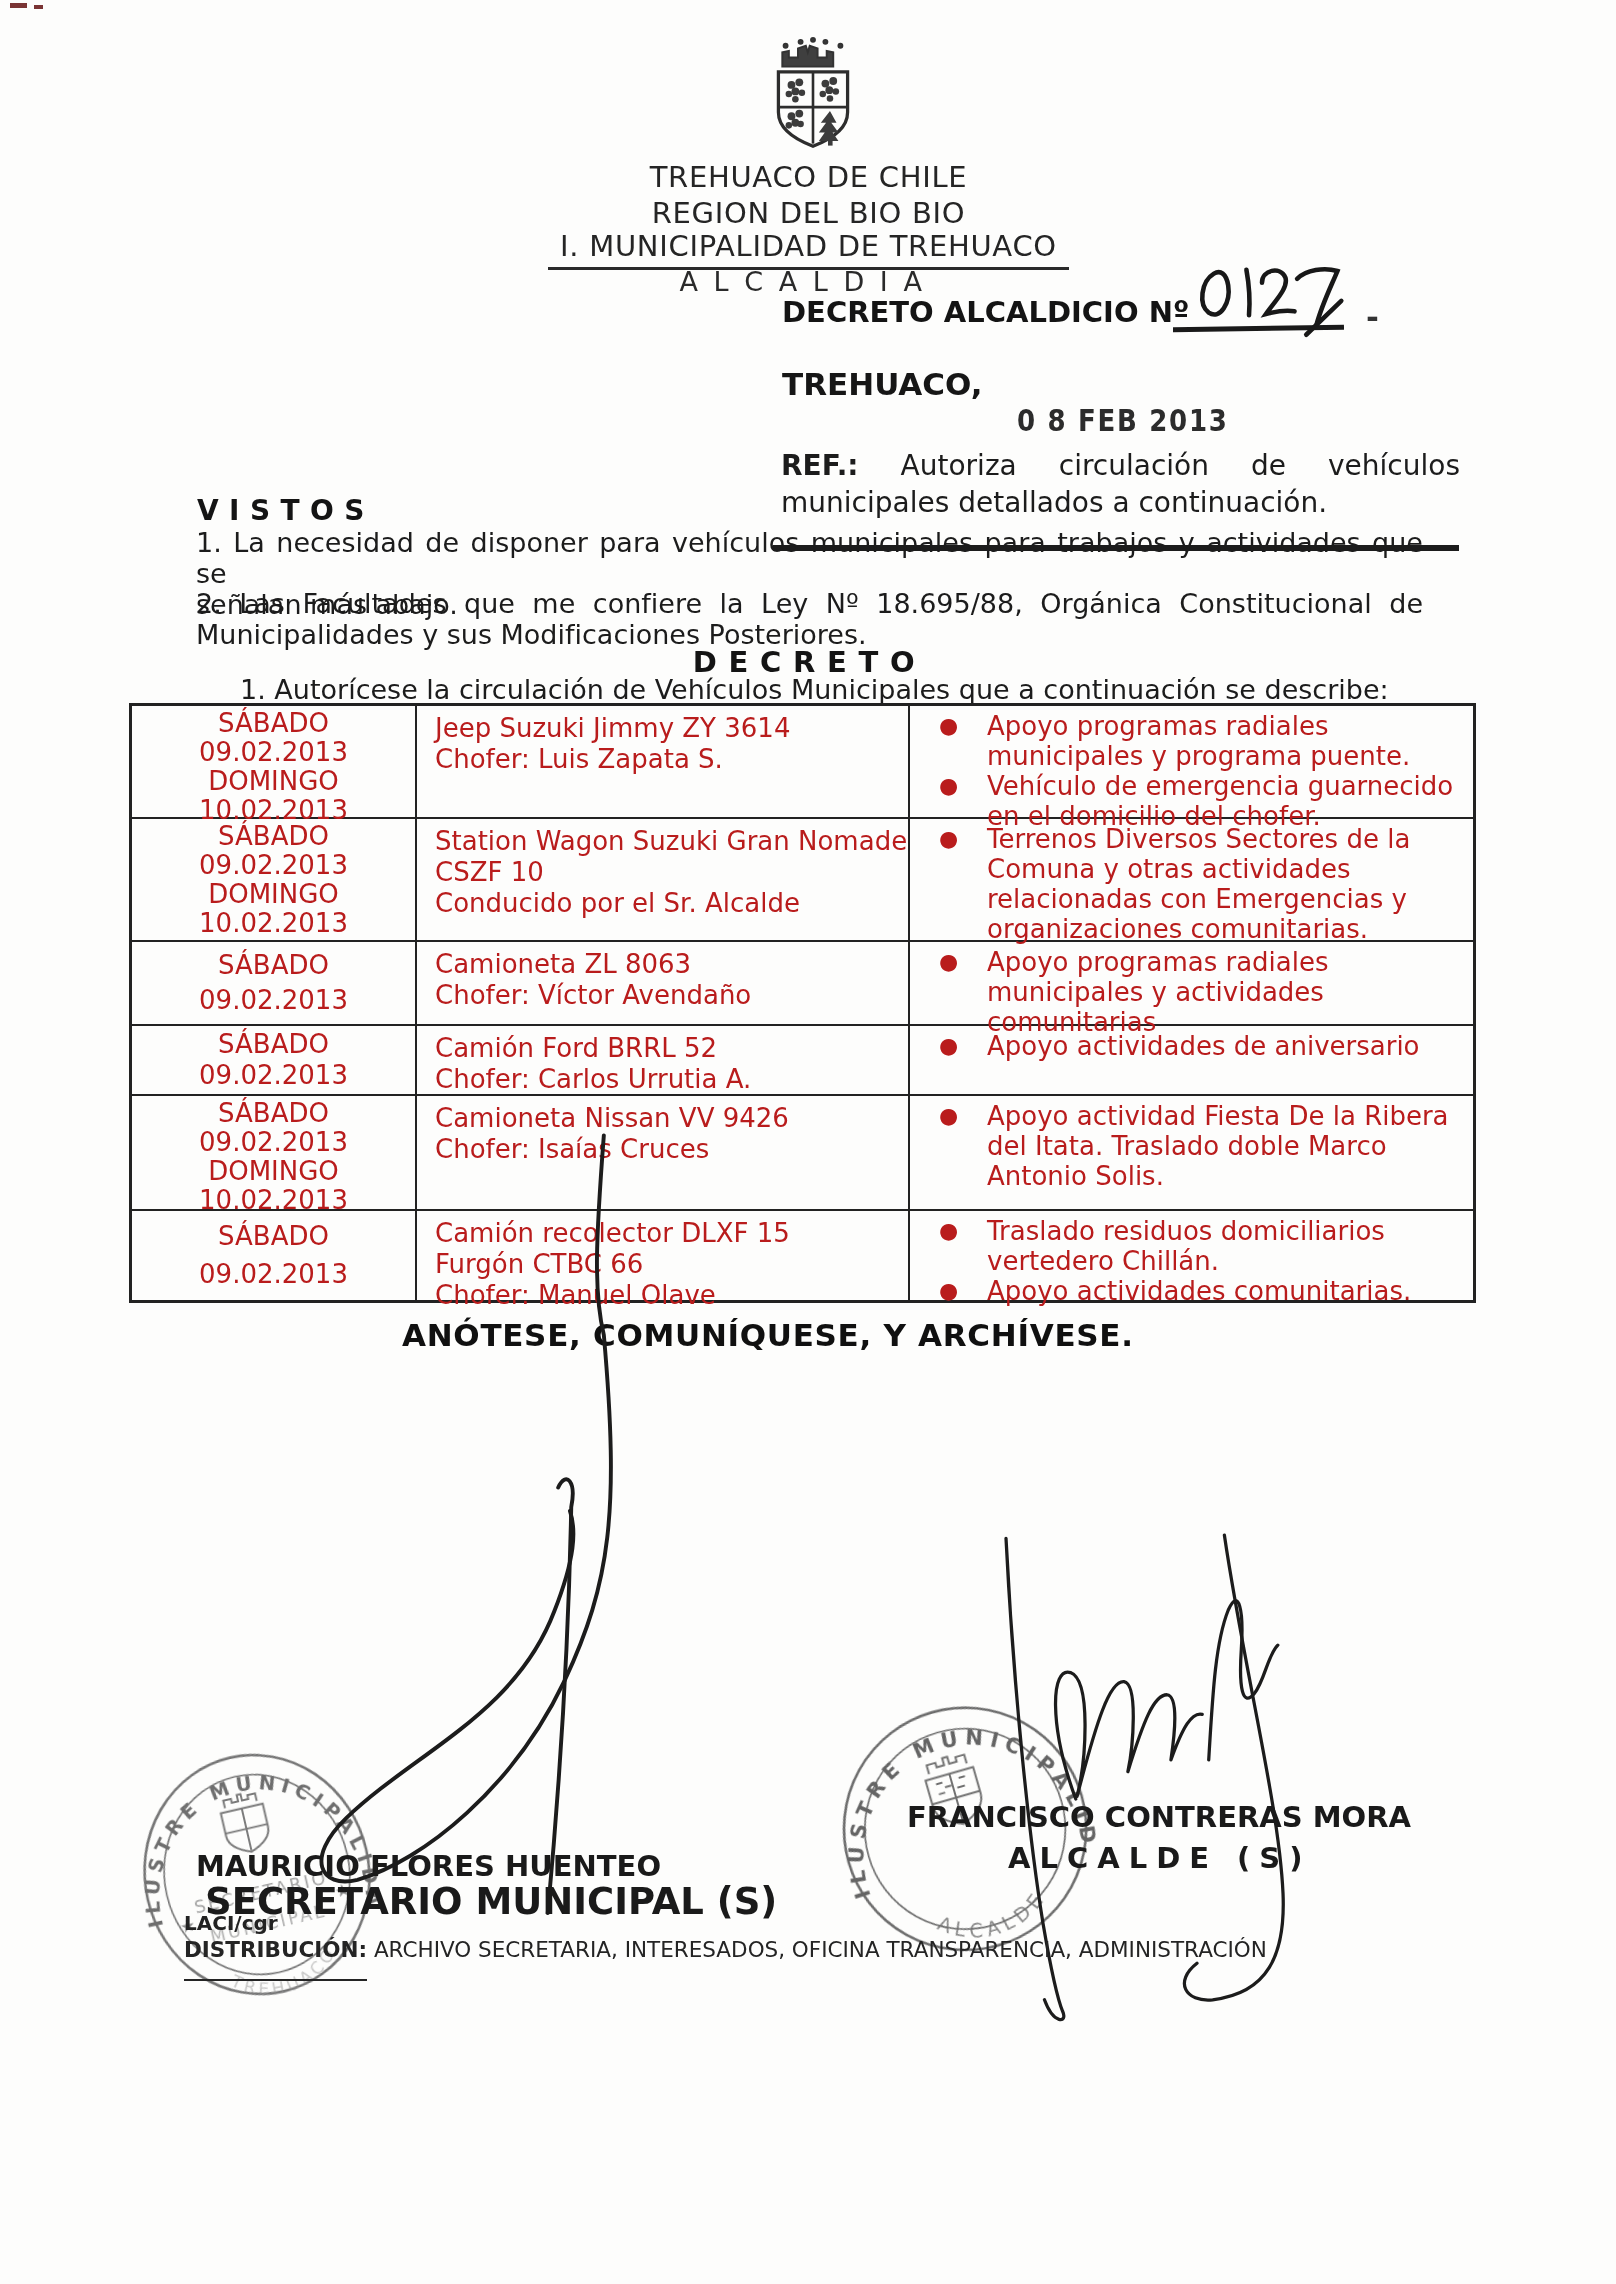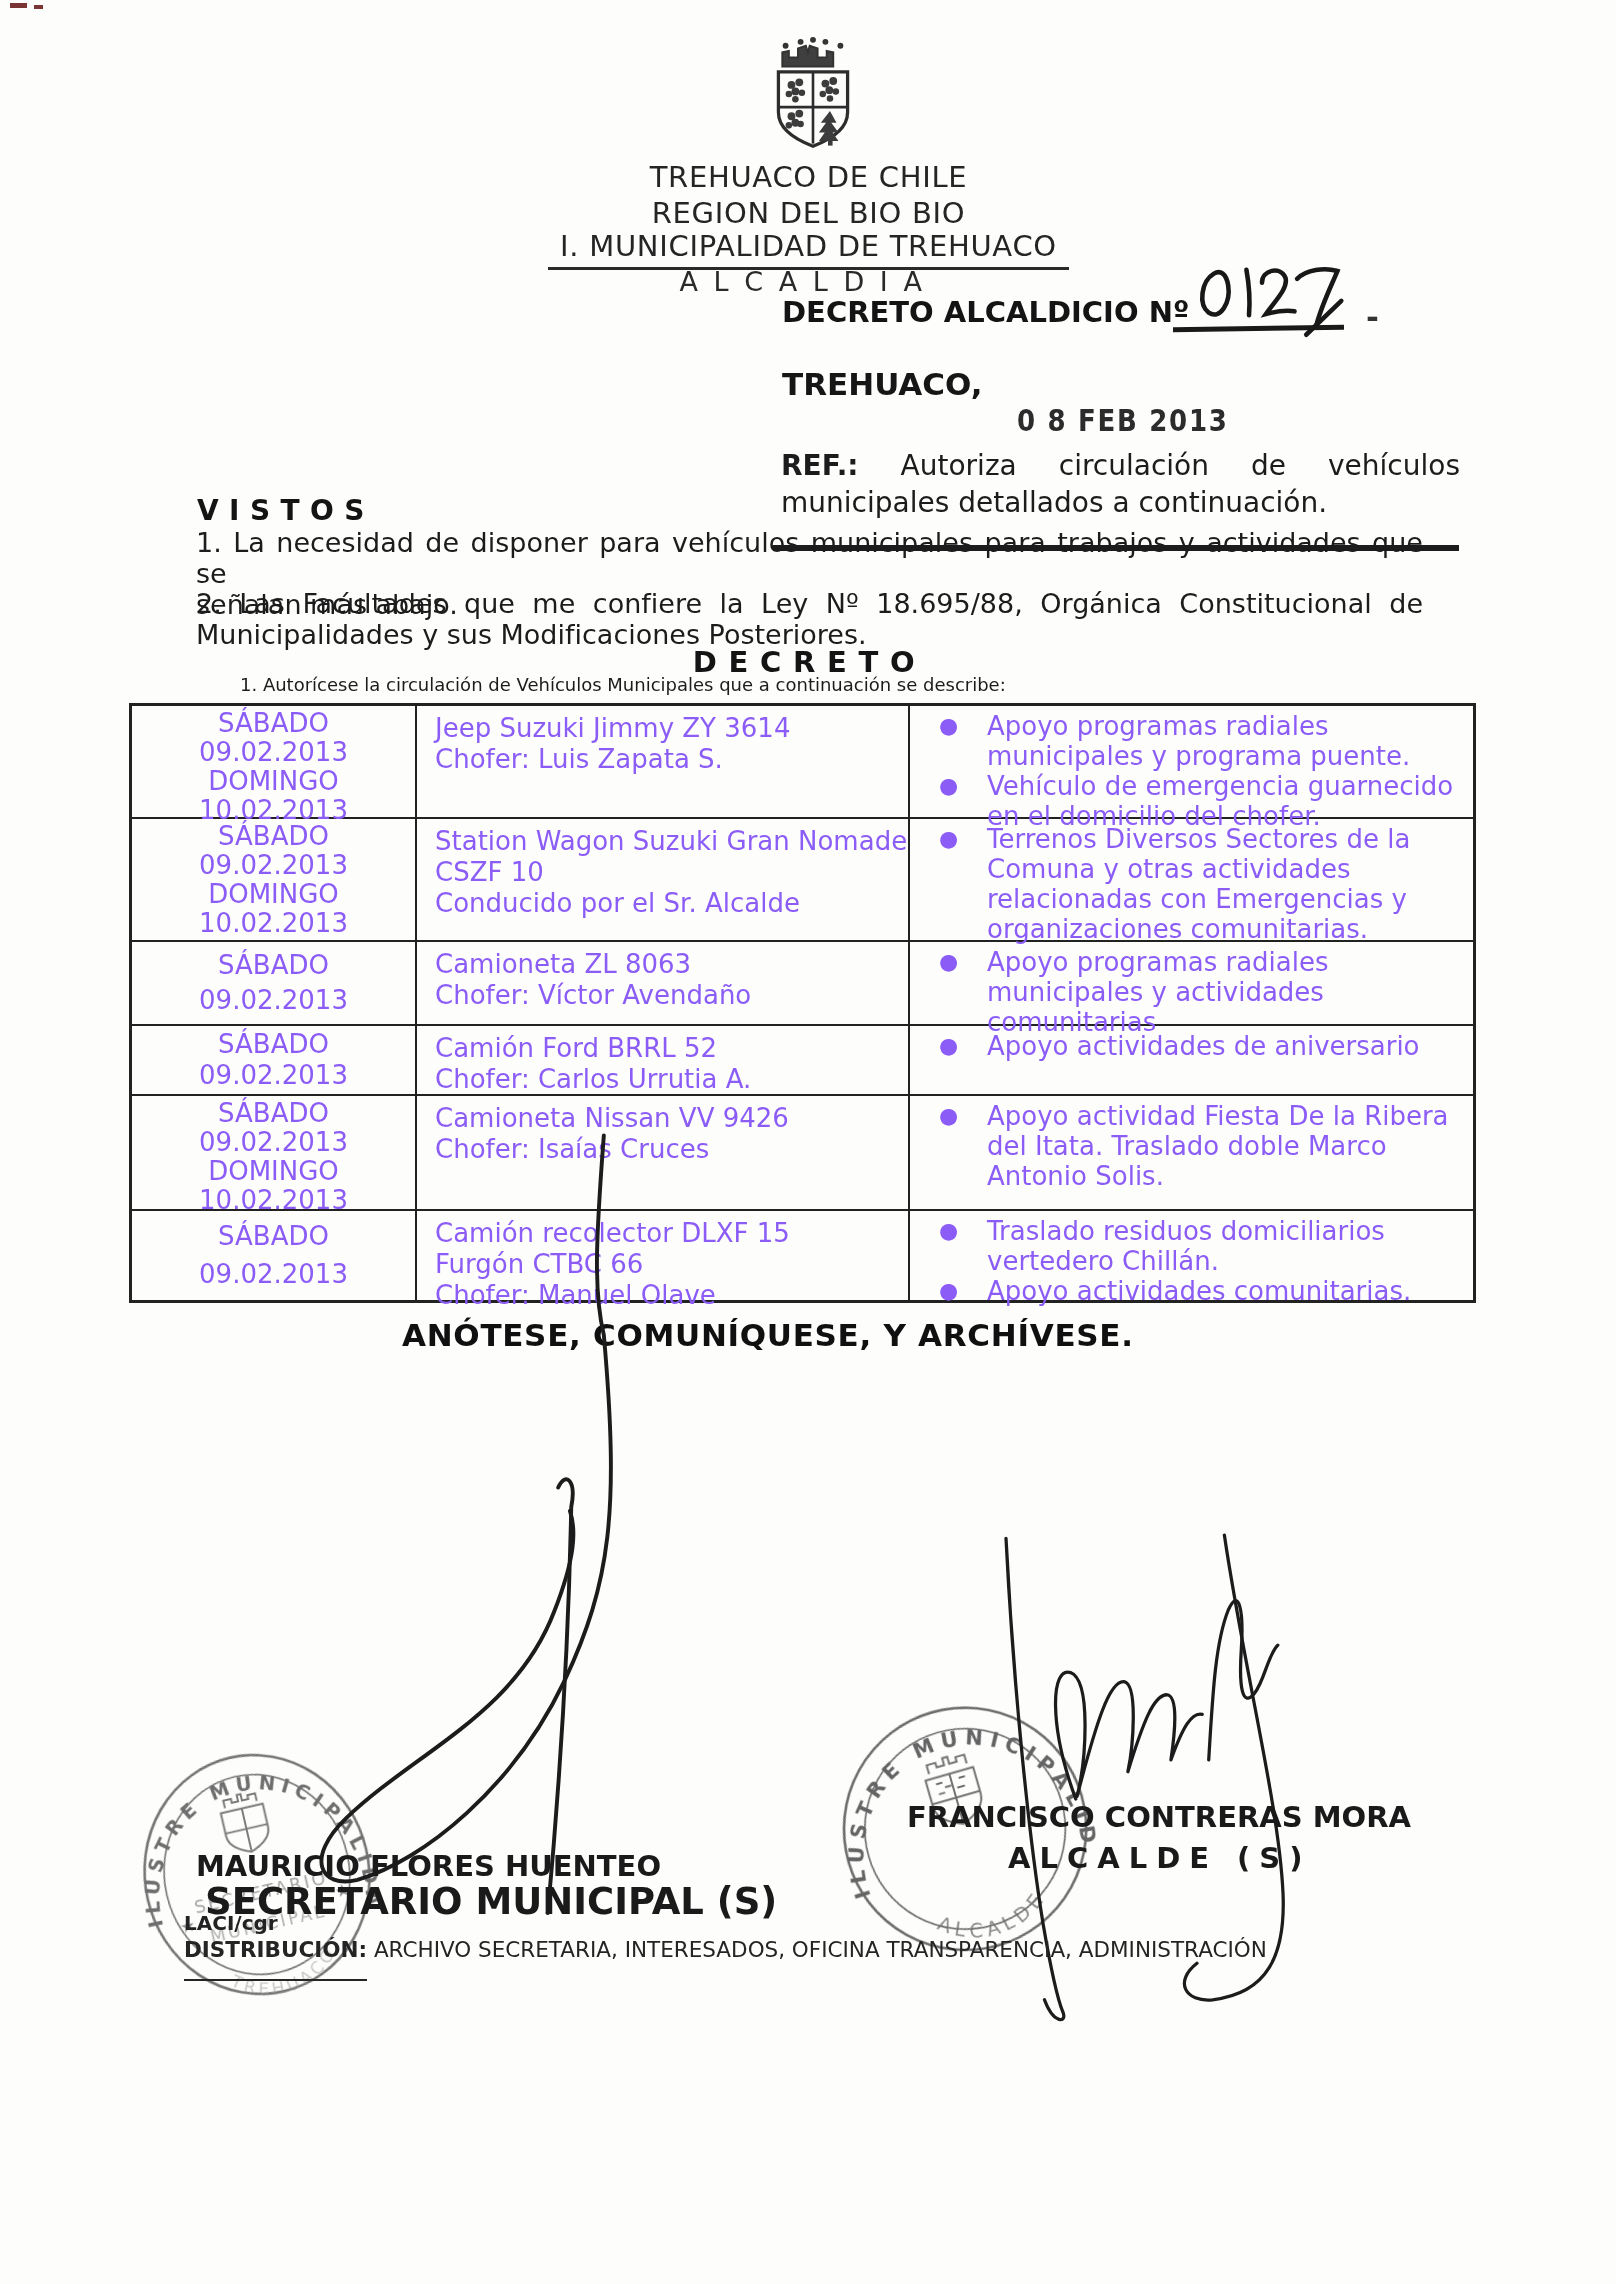--- a/index.html
+++ b/index.html
@@ -20,30 +20,30 @@
     font-size:31px;font-weight:600;color:#2c2c2c;letter-spacing:2px;
     transform:scaleX(.84);transform-origin:left;filter:blur(0.4px);
     white-space:nowrap;
   }
   .refblock{left:781px;width:679px;font-size:28px;line-height:37px;color:#1c1c1c;}
   .jline{text-align:justify;text-align-last:justify;}
   .ref-bar{left:773px;top:545px;width:686px;height:5.9px;background:#1c1c1c;}
   .vistos-h{left:197px;top:494px;font-size:28px;font-weight:bold;letter-spacing:10.4px;color:#141414;}
   .para{left:196px;width:1227px;font-size:27px;line-height:31px;color:#1c1c1c;}
   .decreto-h{left:196px;top:645px;width:1227px;text-align:center;font-size:29px;font-weight:bold;letter-spacing:11.7px;color:#141414;}
-  .intro{left:240px;top:674px;font-size:18px;color:#1c1c1c;white-space:nowrap;}
+  .intro{left:240px;top:674px;font-size:27px;color:#1c1c1c;white-space:nowrap;}
   
   .vtable{
     left:129px;top:703px;width:1347px;
     border:3.3px solid #222;border-top-width:3.9px;
     box-sizing:border-box;background:transparent;
   }
   .trow{display:flex;border-bottom:2.6px solid #222;box-sizing:border-box;}
   .trow:last-child{border-bottom:none;}
-  .tc{box-sizing:border-box;font-size:26px;line-height:29px;color:#8b5cf6;}
+  .tc{box-sizing:border-box;font-size:26px;line-height:29px;color:#b91c1c;}
   .c1{width:291px;border-right:2px solid #222;display:flex;flex-direction:column;
       justify-content:space-evenly;align-items:center;text-align:center;padding:2.6px 0;}
   .c2{width:503px;border-right:2px solid #222;padding:6.5px 0 0 18px;line-height:31px;}
   .c3{flex:1;padding:5.2px 0 0 0;line-height:30px;}
   .task{display:flex;}
   .blt{width:77px;text-align:center;font-size:22px;line-height:30px;}
   .ttx{width:486px;}
   .closing{left:402px;top:1317px;font-size:31px;font-weight:bold;letter-spacing:0.7px;color:#101010;}
   
   .sig-name{font-weight:bold;color:#1a1a1a;white-space:nowrap;}

